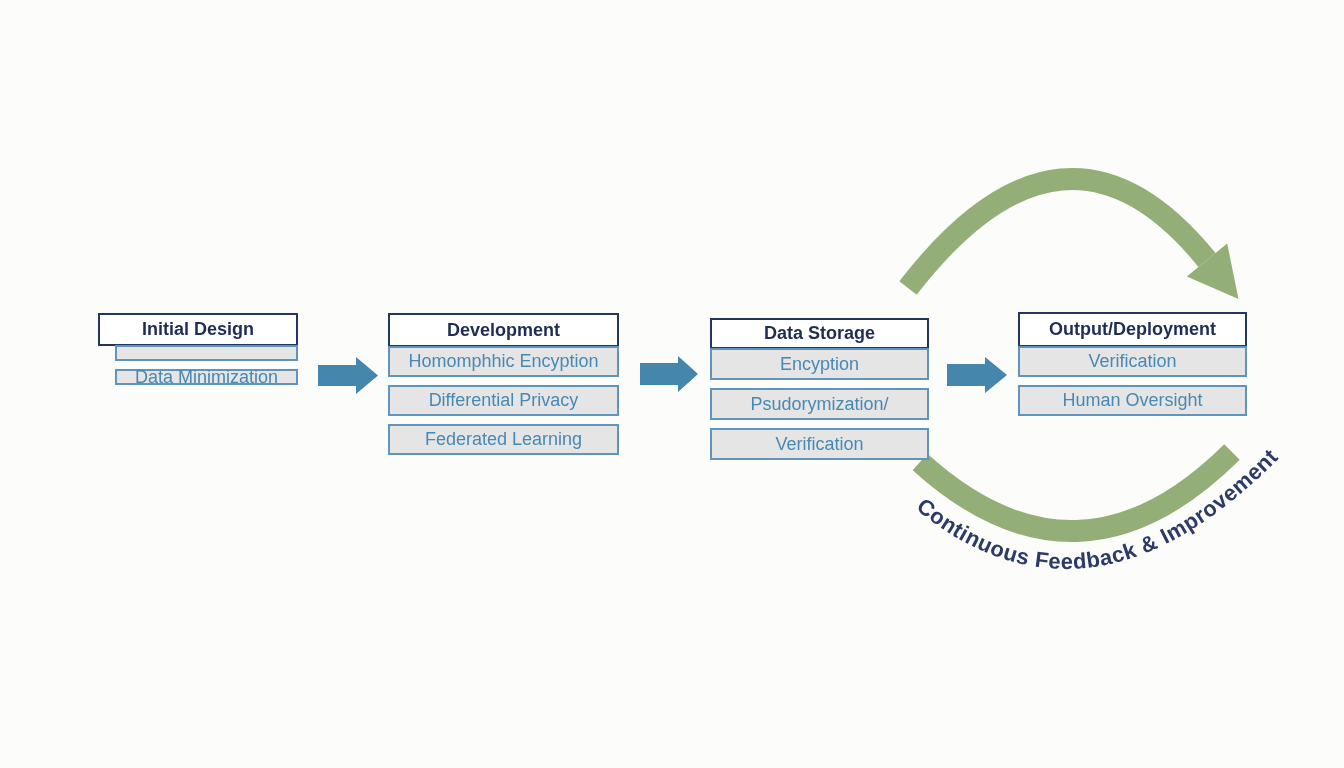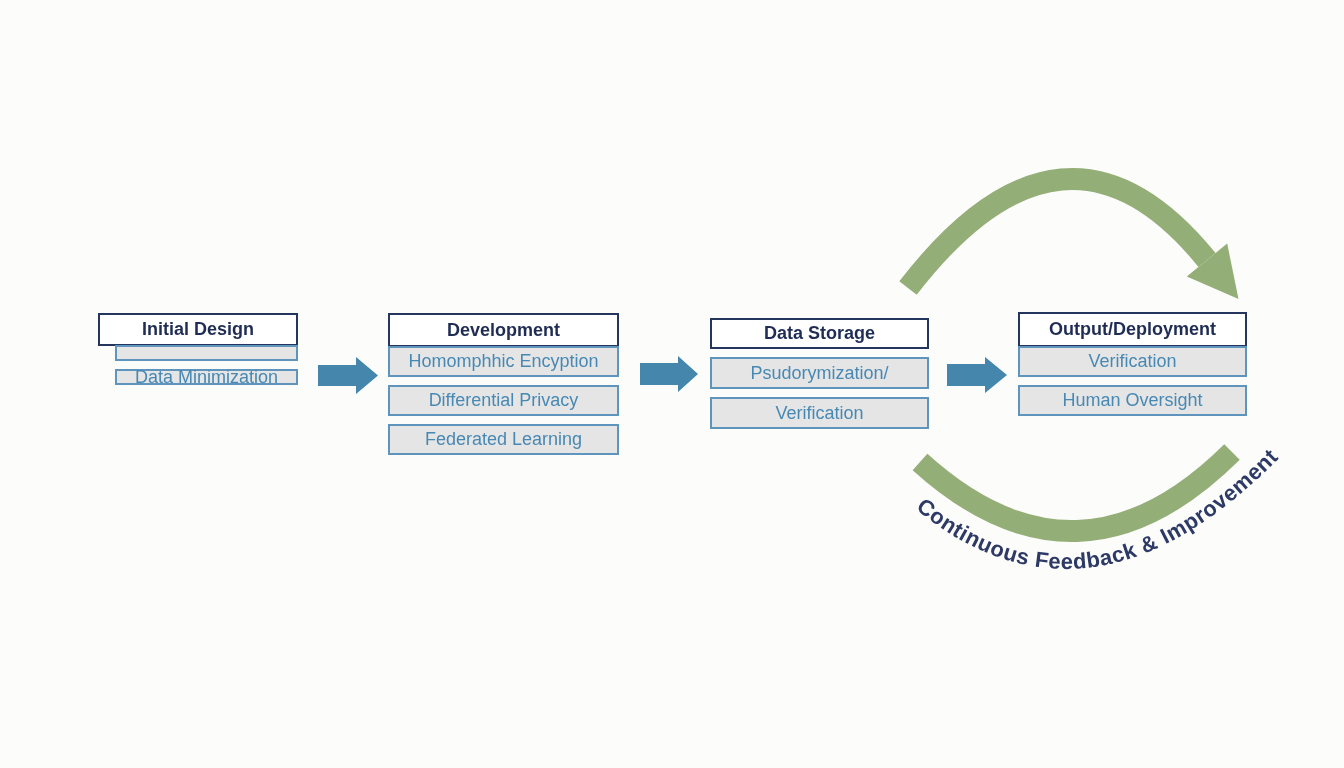--- a/index.html
+++ b/index.html
@@ -104,20 +104,21 @@
 
   <div class="stage stage-2">
     <div class="stage-header">Development</div>
     <div class="stage-item flush">Homomphhic Encyption</div>
     <div class="stage-item gapped">Differential Privacy</div>
     <div class="stage-item gapped">Federated Learning</div>
   </div>
 
   <div class="stage stage-3">
     <div class="stage-header">Data Storage</div>
+    <div class="stage-item flush">Encyption</div>
     <div class="stage-item gapped">Psudorymization/</div>
     <div class="stage-item gapped">Verification</div>
   </div>
 
   <div class="stage stage-4">
     <div class="stage-header">Output/Deployment</div>
     <div class="stage-item flush">Verification</div>
     <div class="stage-item gapped">Human Oversight</div>
   </div>
 

